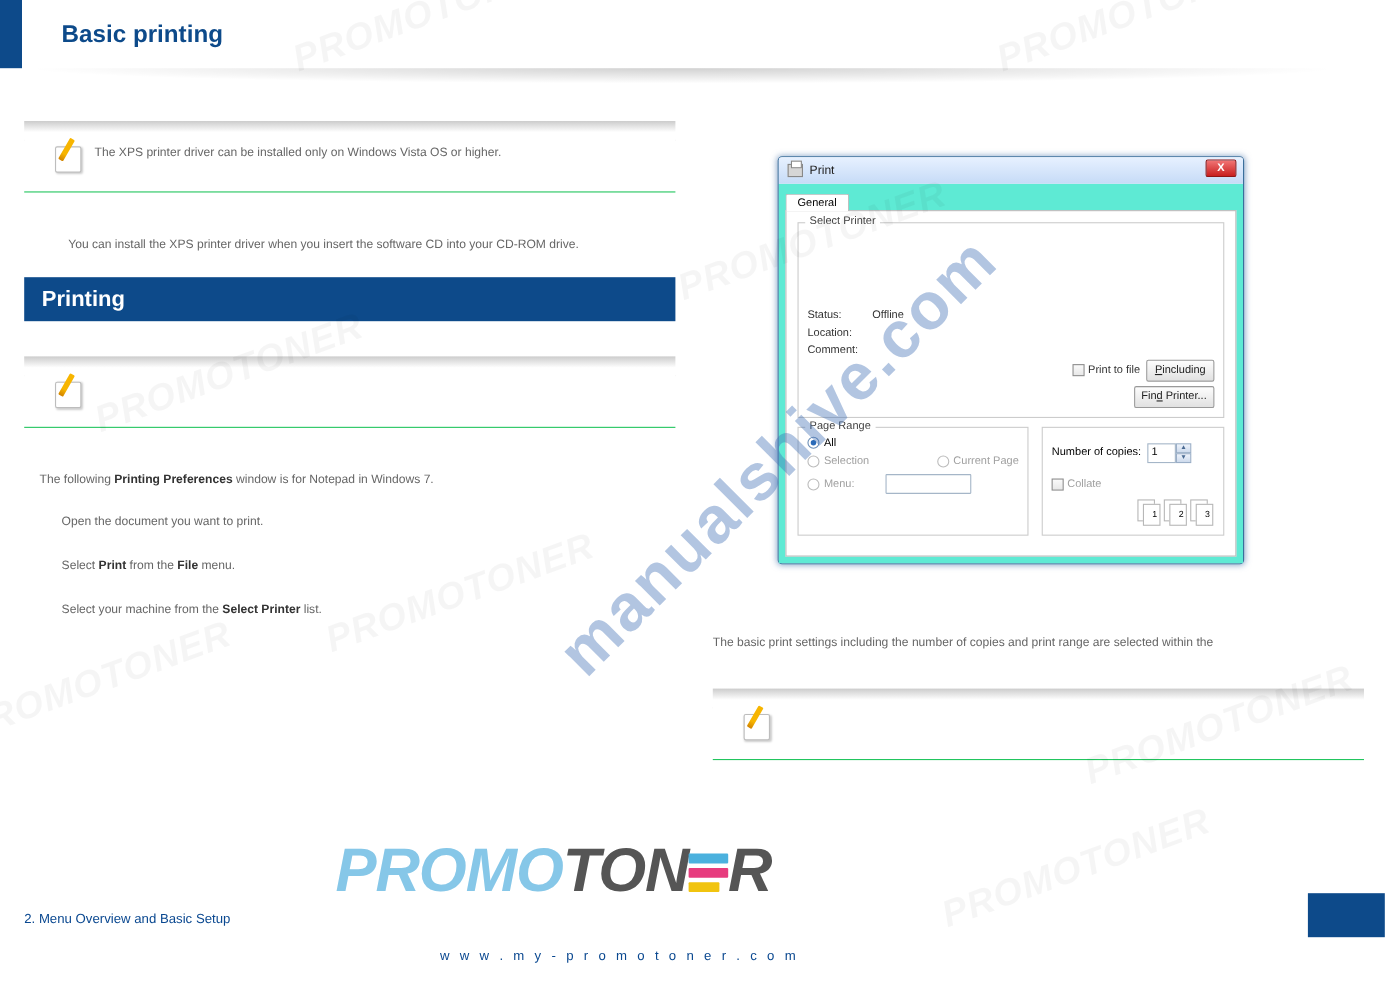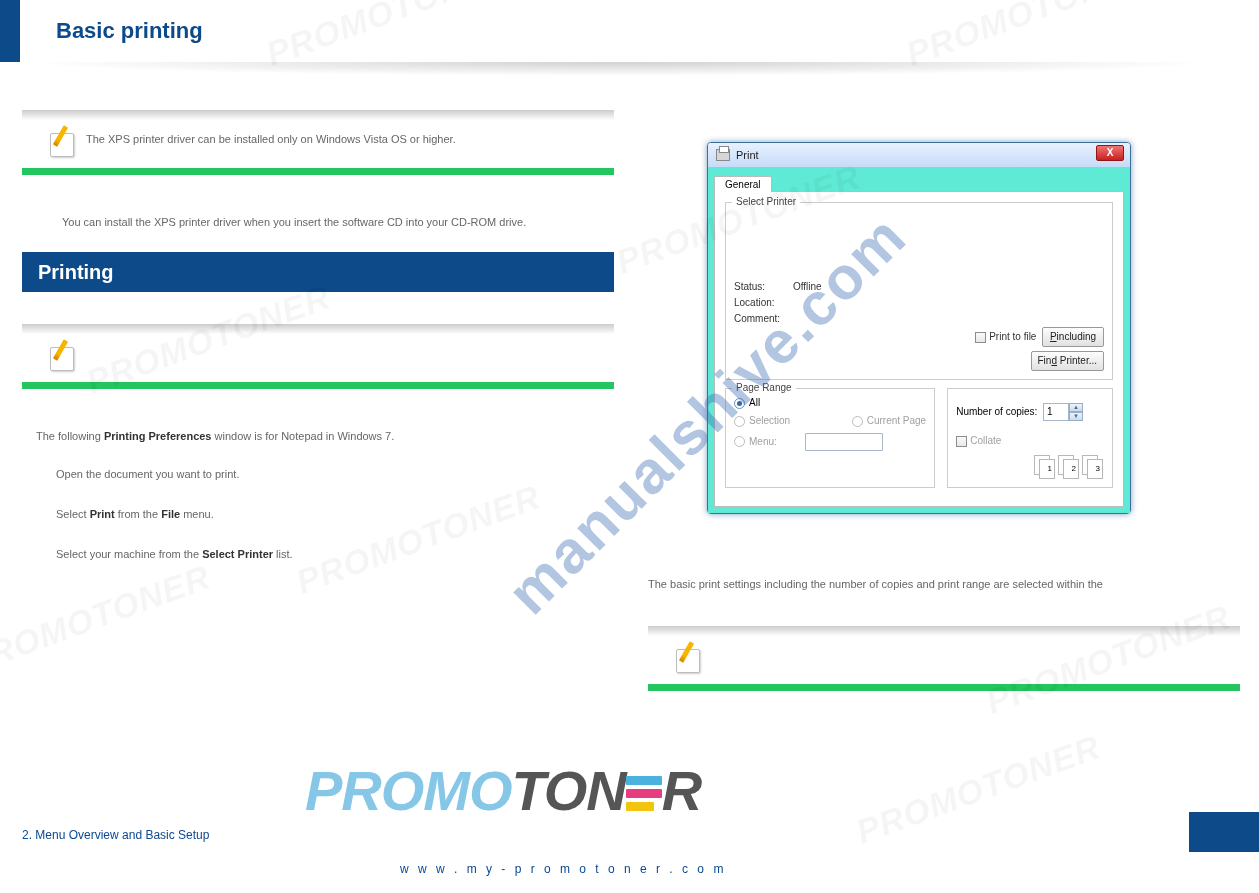--- a/index.html
+++ b/index.html
@@ -9,21 +9,21 @@
   font-family: Arial, sans-serif;
   position: relative;
   background: #fff;
   overflow: hidden;
 }
 .blue-square { position: absolute; left: 0; top: 0; width: 20px; height: 62px; background: #0d4a8a; }
 .headline { position: absolute; left: 56px; top: 18px; font-size: 22px; color: #0d4a8a; font-weight: bold; }
 .header-glow { position: absolute; top: 62px; left: 20px; width: 1200px; height: 14px; background: radial-gradient(ellipse at 50% 0%, rgba(0,0,0,0.18), rgba(0,0,0,0) 70%); }
 .sec-bar, .note-box, .blue-bar { position: absolute; width: 592px; left: 22px; }
 .sec-bar { height: 18px; background: linear-gradient(to bottom, #ccc 0%, #fff 60%); border-bottom: 1px solid #e0e0e0; }
-.note-box { background: #fff; border-bottom: 7px solid #22c55e; padding: 8px 10px 18px 64px; min-height: 50px; font-size: 11px; color: #666; position: absolute; }
+.note-box { background: #fff; border-bottom: 1px solid #22c55e; padding: 8px 10px 18px 64px; min-height: 50px; font-size: 11px; color: #666; position: absolute; }
 .note-box.note-right { left: 648px; width: 592px; }
 .note-pencil { position: absolute; left: 28px; top: 4px; width: 28px; height: 28px; }
 .note-paper { position: absolute; left: 0; top: 4px; width: 24px; height: 24px; background: #fff; border: 1px solid #bdbdbd; border-radius: 2px; box-shadow: 1px 1px 2px rgba(0,0,0,0.2); }
 .note-pen { position: absolute; left: 8px; top: -4px; width: 5px; height: 22px; background: linear-gradient(to bottom, #f7b500 0%, #f7b500 70%, #d18300 100%); transform: rotate(30deg); border-radius: 1px; }
 .blue-bar { top: 252px; height: 40px; background: #0d4a8a; color: #fff; font-size: 20px; font-weight: 600; padding: 9px 16px; }
 .body-text { position: absolute; font-size: 11px; color: #666; line-height: 1.5; }
 .accent-bold { color: #333; font-weight: bold; }
 
 
 .print-dialog { position: absolute; left: 707px; top: 142px; width: 424px; border: 1px solid #3b6f9b; border-radius: 4px; box-shadow: 0 0 6px rgba(50,100,160,0.6); background: #fff; }

